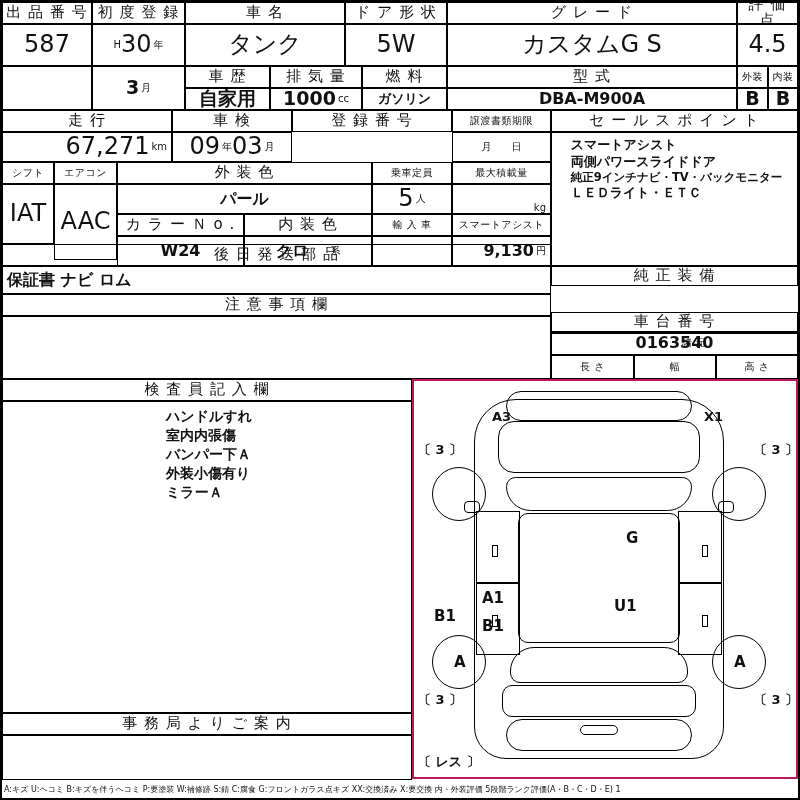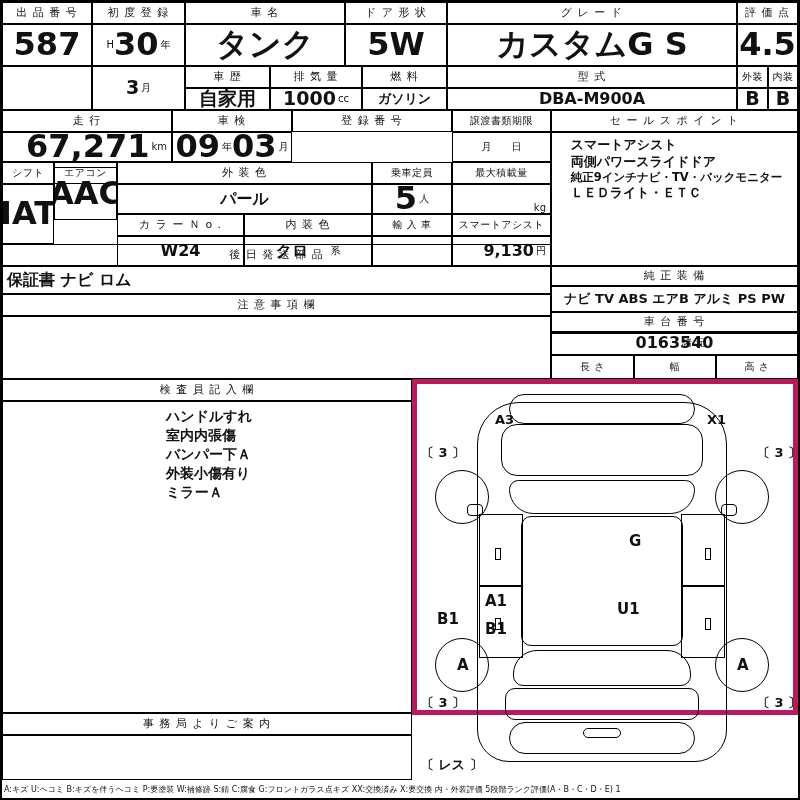--- a/index.html
+++ b/index.html
@@ -20,24 +20,24 @@
     position:absolute;
     box-sizing:border-box;
     border:1px solid #000;
     display:flex;
     align-items:center;
     justify-content:center;
     text-align:center;
     overflow:hidden;
     line-height:1.05;
   }
-  .lbl{font-size:11px;letter-spacing:1px;}
+  .lbl{font-size:15px;letter-spacing:1px;}
   .lbl-sm{font-size:10px;letter-spacing:0.5px;}
   .val{font-size:19px;font-weight:bold;}
-  .val-lg{font-size:32px;font-weight:bold;}
+  .val-lg{font-size:24px;font-weight:normal;}
   .val-md{font-size:16px;font-weight:bold;}
   .val-sm{font-size:13px;font-weight:bold;}
   .left{justify-content:flex-start;padding-left:4px;text-align:left;}
   .right{justify-content:flex-end;padding-right:4px;text-align:right;}
   .top{align-items:flex-start;padding-top:2px;}
   .unit{font-size:10px;font-weight:normal;margin-left:2px;}
   .sub{font-size:10px;font-weight:normal;}
   .pts{
     list-style:none;margin:0;padding:2px 0 0 4px;
     font-size:13px;font-weight:bold;line-height:1.28;text-align:left;
@@ -47,21 +47,21 @@
   .notes{
     list-style:none;margin:0;padding:3px 0 0 4px;
     font-size:14px;font-weight:bold;line-height:1.35;text-align:left;
   }
   .footer{
     position:absolute;left:0;bottom:0;width:800px;height:18px;
     font-size:8px;display:flex;align-items:center;padding-left:2px;
     white-space:nowrap;
   }
   
-  .diagram{position:absolute;left:410px;top:377px;width:386px;height:336px;box-sizing:border-box;border:5px solid #be185d;text-decoration:underline;}
+  .diagram{position:absolute;left:410px;top:377px;width:386px;height:400px;box-sizing:border-box;border:2px solid #be185d;text-decoration:underline;}
   .dg{position:absolute;box-sizing:border-box;border:1px solid #000;}
   .dtxt{position:absolute;font-size:13px;font-weight:bold;white-space:nowrap;}
   .dtxt.big{font-size:15px;}
   .wheel{position:absolute;box-sizing:border-box;border:1px solid #000;border-radius:50%;display:flex;align-items:center;justify-content:center;font-size:14px;font-weight:bold;}
 </style>
 </head>
 <body>
 
 <div class="sheet">
 
@@ -140,21 +140,21 @@
       <li>スマートアシスト</li>
       <li>両側パワースライドドア</li>
       <li class="small">純正9インチナビ・TV・バックモニター</li>
       <li>ＬＥＤライト・ＥＴＣ</li>
     </ul>
   </div>
 
   <div class="cell lbl-sm" style="left:0;top:160px;width:52px;height:22px;">シフト</div>
   <div class="cell lbl-sm" style="left:52px;top:160px;width:63px;height:22px;">エアコン</div>
   <div class="cell val-lg" style="left:0;top:182px;width:52px;height:60px;">IAT</div>
-  <div class="cell val-lg" style="left:52px;top:165px;width:63px;height:53px;">AAC</div>
+  <div class="cell val-lg" style="left:52px;top:182px;width:63px;height:76px;">AAC</div>
 
   <div class="cell lbl" style="left:115px;top:160px;width:255px;height:22px;">外 装 色</div>
   <div class="cell val-md" style="left:115px;top:182px;width:255px;height:30px;">パール</div>
 
   <div class="cell lbl" style="left:115px;top:212px;width:127px;height:22px;">カ ラ ー Ｎ o .</div>
   <div class="cell lbl" style="left:242px;top:212px;width:128px;height:22px;">内 装 色</div>
   <div class="cell val-md" style="left:115px;top:234px;width:127px;height:30px;">W24</div>
   <div class="cell" style="left:242px;top:234px;width:128px;height:30px;">
     <span class="val-md">クロ</span>
     <span class="sub" style="margin-left:22px;">系</span>
@@ -175,21 +175,20 @@
   <div class="cell lbl-sm" style="left:450px;top:212px;width:99px;height:22px;">スマートアシスト</div>
   <div class="cell right" style="left:450px;top:234px;width:99px;height:30px;">
     <span class="val-md">9,130</span>
     <span class="unit">円</span>
   </div>
 
   <div class="cell lbl" style="left:0;top:242px;width:549px;height:22px;">後 日 発 送 部 品</div>
   <div class="cell left val-md" style="left:0;top:264px;width:549px;height:28px;">保証書  ナビ ロム</div>
 
   <div class="cell lbl" style="left:549px;top:264px;width:247px;height:20px;">純 正 装 備</div>
-  <div class="cell val-sm" style="left:549px;top:284px;width:247px;height:26px;">ナビ  TV  ABS  エアB  アルミ  PS  PW</div>
 
   <div class="cell lbl" style="left:0;top:292px;width:549px;height:22px;">注 意 事 項 欄</div>
   <div class="cell" style="left:0;top:314px;width:549px;height:63px;"></div>
 
   <div class="cell lbl" style="left:549px;top:310px;width:247px;height:20px;">車 台 番 号</div>
   <div class="cell val-md" style="left:549px;top:330px;width:247px;height:23px;">0163540</div>
   <div class="cell lbl-sm" style="left:549px;top:330px;width:247px;height:0;"></div>
   <div class="cell lbl-sm right" style="left:549px;top:307px;width:247px;height:0;border:none;"></div>
   <div class="cell lbl-sm" style="left:549px;top:353px;width:83px;height:24px;">長 さ</div>
   <div class="cell lbl-sm" style="left:632px;top:353px;width:82px;height:24px;">幅</div>

